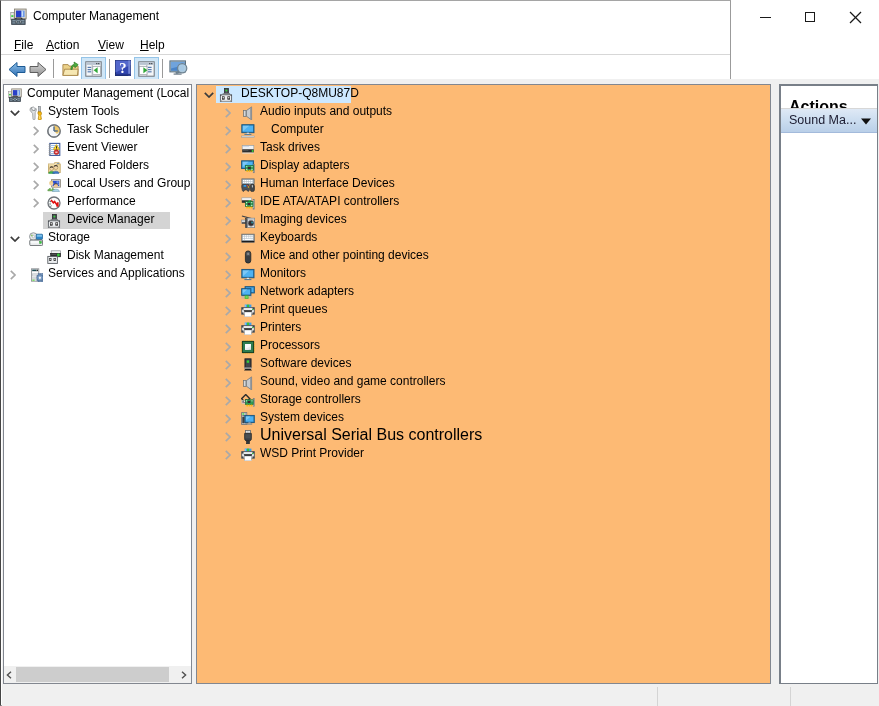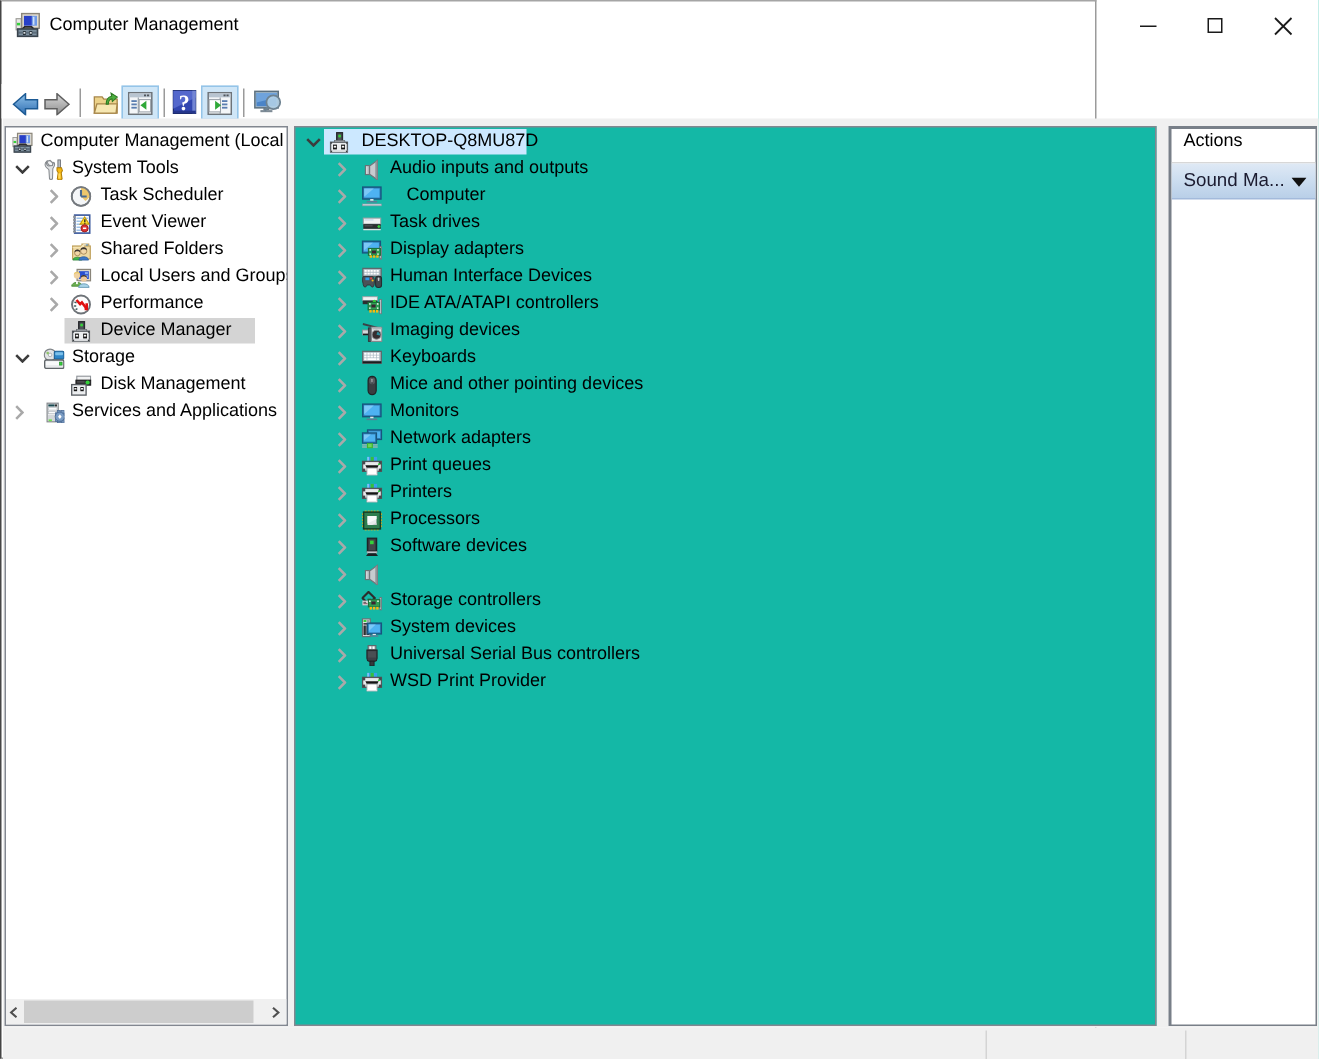--- a/index.html
+++ b/index.html
@@ -28,20 +28,26 @@
     </div>
 <div class="abs" style="left:32px;top:8px;font-size:12px;color:#000">Computer Management</div>
 
 <div class="abs" style="left:759px;top:15.5px;width:11px;height:1.6px;background:#1a1a1a"></div>
 <div class="abs" style="left:804px;top:11px;width:10px;height:10px;border:1.2px solid #1a1a1a"></div>
 <svg class="abs" style="left:848px;top:10px" width="13" height="13" viewBox="0 0 13 13">
       <line x1="1" y1="1" x2="12" y2="12" stroke="#1a1a1a" stroke-width="1.2"></line>
       <line x1="12" y1="1" x2="1" y2="12" stroke="#1a1a1a" stroke-width="1.2"></line>
     </svg>
 
+<div class="abs" style="left:0;top:32px;width:100%;height:22px;border-bottom:1px solid #d7d7d7;font-size:12px;color:#000">
+  <span class="abs" style="left:13px;top:5px"><u>F</u>ile</span>
+  <span class="abs" style="left:45px;top:5px"><u>A</u>ction</span>
+  <span class="abs" style="left:97px;top:5px"><u>V</u>iew</span>
+  <span class="abs" style="left:139px;top:5px"><u>H</u>elp</span>
+</div>
 
 <div class="abs" style="left:0;top:55px;width:100%;height:23px;background:#fff">
   <div class="abs" style="left:7px;top:6px">
         <svg width="18" height="15" viewBox="0 0 18 15" style="display:block">
           <defs>
             <linearGradient id="gba" x1="0" y1="0" x2="0" y2="1">
               <stop offset="0" stop-color="#8ec1ea"></stop>
               <stop offset="1" stop-color="#2f6eb2"></stop>
             </linearGradient>
           </defs>
@@ -354,21 +360,21 @@
     <svg class="abs" style="left:2px;top:5px" width="6" height="8" viewBox="0 0 6 8">
           <polyline points="5,0.8 1.4,4 5,7.2" fill="none" stroke="#505050" stroke-width="1.4"></polyline>
         </svg>
     <div class="abs" style="left:12px;top:1px;width:153px;height:15px;background:#cdcdcd"></div>
     <svg class="abs" style="left:177px;top:5px" width="6" height="8" viewBox="0 0 6 8">
           <polyline points="1,0.8 4.6,4 1,7.2" fill="none" stroke="#505050" stroke-width="1.4"></polyline>
         </svg>
   </div>
 </div>
 
-<div class="abs" style="left:195px;top:83px;width:575px;height:600px;background:#14b8a6;border:1px solid #828790;overflow:hidden">
+<div class="abs" style="left:195px;top:83px;width:575px;height:600px;background:#fdba74;border:1px solid #828790;overflow:hidden">
 <div style="position:absolute;left:19px;top:1px;height:17px;width:135px;background:#cce8ff"></div>
 <div style="position:absolute;left:7px;top:7px">
         <svg width="10" height="6" viewBox="0 0 10 6" style="display:block">
           <polyline points="0.8,0.8 5,5 9.2,0.8" fill="none" stroke="#3c3c3c" stroke-width="1.7"></polyline>
         </svg>
       </div>
 <div style="position:absolute;left:22px;top:3px">
         <svg width="14" height="14" viewBox="0 0 14 14" style="display:block">
 <rect x="5.4" y="0.4" width="4" height="6.4" fill="#3a3d40" stroke="#232528" stroke-width="0.7"></rect>
 <rect x="6.2" y="1.2" width="2.4" height="4.8" fill="#51555a"></rect>
@@ -708,20 +714,21 @@
         </svg>
       </div>
 <div style="position:absolute;left:44px;top:291px">
         <svg width="14" height="14" viewBox="0 0 14 14" style="display:block">
 <rect x="2.6" y="4.4" width="2.8" height="6" fill="#b0b5ba" stroke="#6a6f74" stroke-width="0.7"></rect>
 <rect x="3.1" y="4.9" width="0.9" height="5" fill="#d8dcdf"></rect>
 <polygon points="5.4,4.6 10.6,0.9 10.6,13.9 5.4,10.2" fill="#c7cbcf" stroke="#71767b" stroke-width="0.8"></polygon>
 <polygon points="9.2,2.1 10.6,0.9 10.6,13.9 9.2,12.7" fill="#8e9398"></polygon>
 </svg>
       </div>
+<div style="position:absolute;left:63px;top:289px;white-space:nowrap;font-size:12px;line-height:14px;color:#000">Sound, video and game controllers</div>
 <div style="position:absolute;left:28px;top:311px">
         <svg width="6" height="10" viewBox="0 0 6 10" style="display:block">
           <polyline points="0.8,0.8 5,5 0.8,9.2" fill="none" stroke="#a9a9a9" stroke-width="1.7"></polyline>
         </svg>
       </div>
 <div style="position:absolute;left:44px;top:309px">
         <svg width="14" height="14" viewBox="0 0 14 14" style="display:block">
 <path d="M4.7 0.6 L8.8 4.7 L4.7 8.8 L0.6 4.7 Z" fill="none" stroke="#2c2c2c" stroke-width="1.4"></path>
 <path d="M4.1 5.2 h2.4 v1.2 h-2.4 Z" fill="#2c2c2c"></path>
 <rect x="0.8" y="6.6" width="3.6" height="2.8" fill="#f4f5f6" stroke="#b0b5ba" stroke-width="0.4"></rect>
@@ -769,21 +776,21 @@
 <div style="position:absolute;left:44px;top:345px">
         <svg width="14" height="14" viewBox="0 0 14 14" style="display:block">
 <rect x="4.4" y="0.4" width="5.2" height="3" fill="#b0b5ba" stroke="#5f6468" stroke-width="0.7"></rect>
 <rect x="5.3" y="1" width="1.1" height="1.6" fill="#ffffff"></rect>
 <rect x="7.5" y="1" width="1.1" height="1.6" fill="#ffffff"></rect>
 <path d="M3.6 3.4 h6.8 v5.4 c0 1-0.6 1.8-1.4 2 h-4 c-0.8-0.2-1.4-1-1.4-2 Z" fill="#3c4046" stroke="#202427" stroke-width="0.7"></path>
 <rect x="4.4" y="4.2" width="5.2" height="4.2" fill="#4a4f54"></rect>
 <rect x="5.6" y="10.8" width="2.8" height="3" fill="#34383c" stroke="#1c2024" stroke-width="0.6"></rect>
 </svg>
       </div>
-<div style="position:absolute;left:63px;top:343px;white-space:nowrap;font-size:12px;line-height:14px;color:#000">Universal Serial Bus controllers</div>
+<div style="position:absolute;left:63px;top:343px;white-space:nowrap;font-size:16px;line-height:14px;color:#000">Universal Serial Bus controllers</div>
 <div style="position:absolute;left:28px;top:365px">
         <svg width="6" height="10" viewBox="0 0 6 10" style="display:block">
           <polyline points="0.8,0.8 5,5 0.8,9.2" fill="none" stroke="#a9a9a9" stroke-width="1.7"></polyline>
         </svg>
       </div>
 <div style="position:absolute;left:44px;top:363px">
         <svg width="14" height="14" viewBox="0 0 14 14" style="display:block">
 <rect x="3.8" y="0.6" width="6.6" height="3.6" fill="#3a9ef0"></rect>
 <rect x="6" y="0.6" width="2.2" height="3.6" fill="#34c03c"></rect>
 <rect x="3.8" y="0.6" width="1.2" height="3.6" fill="#7cc4f4"></rect>
@@ -795,21 +802,21 @@
 <rect x="11" y="5" width="1.4" height="1" fill="#35d13a"></rect>
 <path d="M2.6 6.2 h8.8 l-1 2 h-6.8 Z" fill="#141414"></path>
 <rect x="3.6" y="8" width="6.8" height="4.6" fill="#ffffff" stroke="#9aa0a5" stroke-width="0.6"></rect>
 <rect x="3.6" y="12" width="6.8" height="0.8" fill="#dfe1e3"></rect>
 </svg>
       </div>
 <div style="position:absolute;left:63px;top:361px;white-space:nowrap;font-size:12px;line-height:14px;color:#000">WSD Print Provider</div>
 </div>
 
 <div class="abs" style="left:778px;top:83px;width:99px;height:600px;background:#fff;border:1px solid #787f88;border-left-width:2px;border-top-width:2px;overflow:hidden">
-  <div class="abs" style="left:8px;top:0;font-size:12px;font-weight:normal;color:#000">Actions</div>
+  <div class="abs" style="left:8px;top:12px;font-size:16px;font-weight:bold;color:#000">Actions</div>
   <div class="abs" style="left:0;top:22px;width:97px;height:1px;background:#d7d7d7"></div>
   <div class="abs" style="left:0;top:23px;width:97px;height:24px;background:linear-gradient(#dfe9f5,#cddef0 45%,#b9cfe8 100%);border-bottom:1px solid #a3badb">
     <div class="abs" style="left:8px;top:4px;font-size:12.5px;color:#1b1b30">Sound Ma...</div>
     <svg class="abs" style="left:80px;top:9px" width="10" height="7" viewBox="0 0 10 7">
           <polygon points="0,0.5 10,0.5 5,6.5" fill="#111"></polygon>
         </svg>
   </div>
 </div>
 
 <div class="abs" style="left:1px;top:684px;width:877px;height:21px;background:#f0f0f0">

